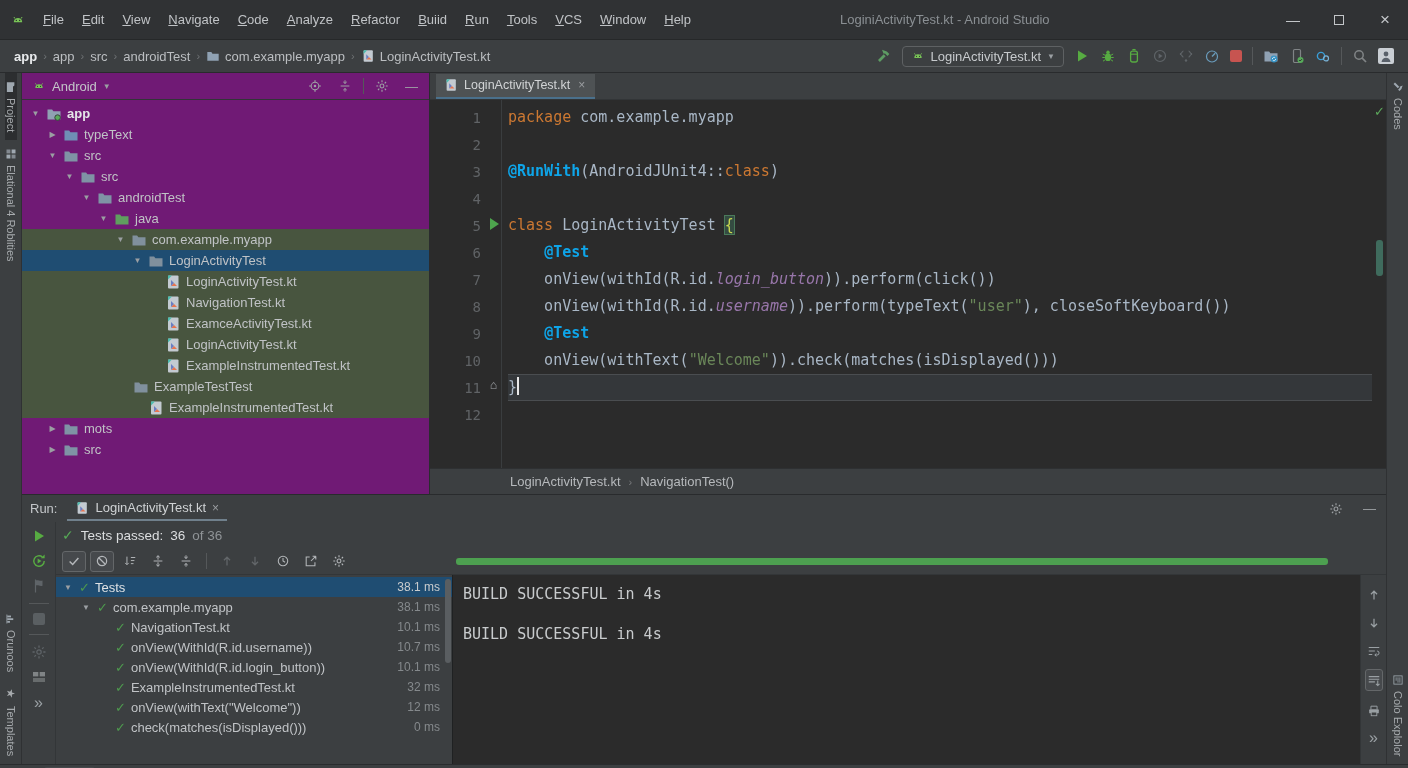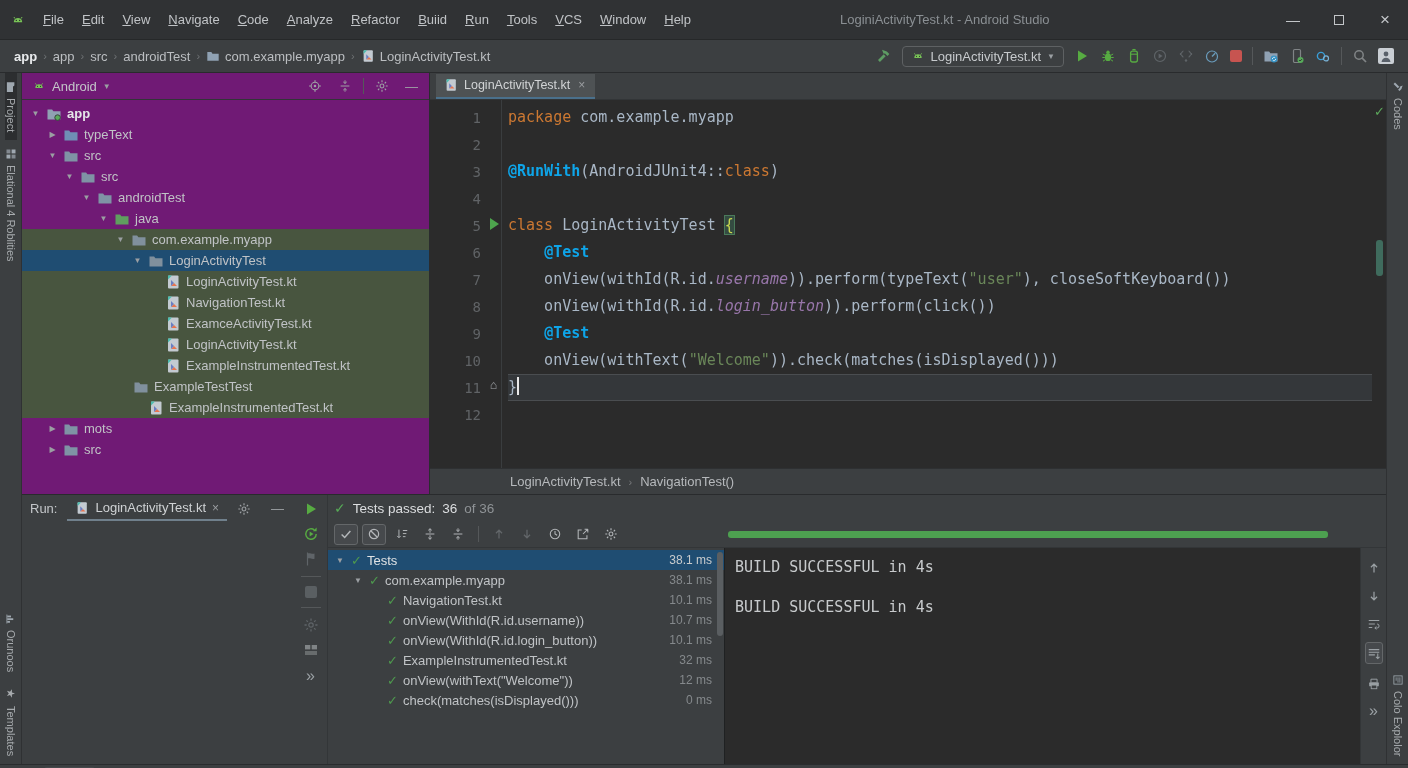--- a/index.html
+++ b/index.html
@@ -82,21 +82,21 @@
   .tk-brace { color:#c8d64f; background:#344b41; outline:1px solid #4a7a5a; }
   .caret { display:inline-block; width:2px; height:18px; background:#e8e8e8; vertical-align:-3px; }
   #ed-scroll { width:14px; flex:none; background:#2b2b2b; position:relative; }
   #ed-check { position:absolute; top:4px; left:2px; color:#5ca85c; font-size:13px; }
   #ed-thumb { position:absolute; top:140px; left:4px; width:7px; height:36px; background:#3f6b5d; border-radius:3px; }
   #ed-crumbs { height:26px; background:#3c3f41; border-top:1px solid #2e3032; display:flex; align-items:center;
     gap:8px; font-size:13px; color:#b6b9bc; padding-left:80px; }
   #ed-crumbs .sep { color:#77797b; font-size:11px; }
 
   
-  #runpanel { flex:1; display:flex; background:#3c3f41; border-top:1px solid #292b2d; min-height:0; }
+  #runpanel { flex:1; display:flex; flex-direction:column; background:#3c3f41; border-top:1px solid #292b2d; min-height:0; }
   #run-head { height:27px; display:flex; align-items:center; font-size:13px; padding-left:8px; }
   #run-head .runlbl { color:#c3c6c9; margin-right:10px; }
   #run-tab { display:flex; align-items:center; gap:6px; padding:4px 8px; border-bottom:2px solid #70808c; color:#cfd2d4; }
   #run-tab .close { color:#9a9da0; font-size:12px; }
   #run-head .grow { flex:1; }
   #run-head .hicon { color:#9fa3a6; margin:0 10px; }
   #run-body { flex:1; display:flex; min-height:0; }
   #run-rail { width:34px; border-right:1px solid #333638; display:flex; flex-direction:column; align-items:center;
     padding-top:6px; gap:9px; }
   .rail-sep { width:20px; height:1px; background:#55585a; }
@@ -671,22 +671,22 @@
     
   </div>
             </div>
           <div id="code">
               <div class="cl "><span class="tk-kw">package</span><span class="tk-pl"> com.example.myapp</span></div>
               <div class="cl "></div>
               <div class="cl "><span class="tk-ann">@RunWith</span><span class="tk-pl">(AndroidJUnit4::</span><span class="tk-kw">class</span><span class="tk-pl">)</span></div>
               <div class="cl "></div>
               <div class="cl "><span class="tk-kw">class</span><span class="tk-pl"> LoginActivityTest </span><span class="tk-brace">{</span></div>
               <div class="cl "><span class="tk-pl">    </span><span class="tk-ann">@Test</span></div>
+              <div class="cl "><span class="tk-pl">    onView(withId(R.id.</span><span class="tk-fld">login_button</span><span class="tk-pl">)).perform(click())</span></div>
               <div class="cl "><span class="tk-pl">    onView(withId(R.id.</span><span class="tk-fld">username</span><span class="tk-pl">)).perform(typeText(</span><span class="tk-str">"user"</span><span class="tk-pl">), closeSoftKeyboard())</span></div>
-              <div class="cl "><span class="tk-pl">    onView(withId(R.id.</span><span class="tk-fld">login_button</span><span class="tk-pl">)).perform(click())</span></div>
               <div class="cl "><span class="tk-pl">    </span><span class="tk-ann">@Test</span></div>
               <div class="cl "><span class="tk-pl">    onView(withText(</span><span class="tk-str">"Welcome"</span><span class="tk-pl">)).check(matches(isDisplayed()))</span></div>
               <div class="cl current"><span class="tk-pl">}</span><span class="caret"></span></div>
               <div class="cl "></div>
             </div>
           <div id="ed-scroll">
             <div id="ed-check">✓</div>
             <div id="ed-thumb"></div>
           </div>
         </div>

